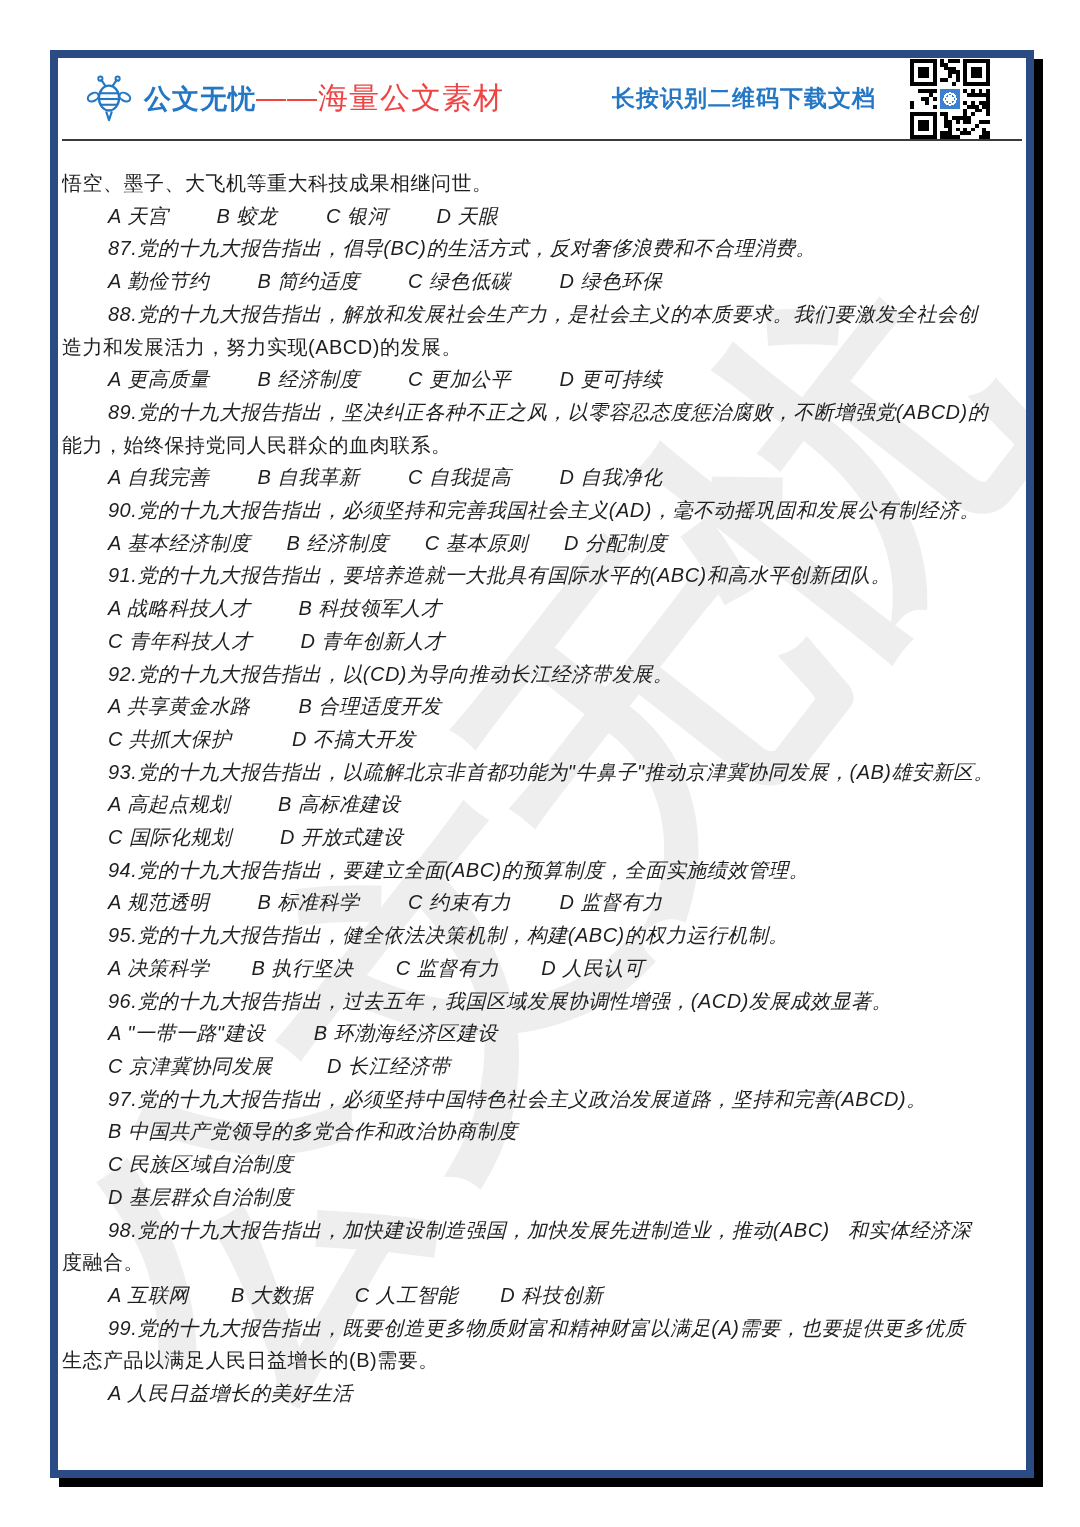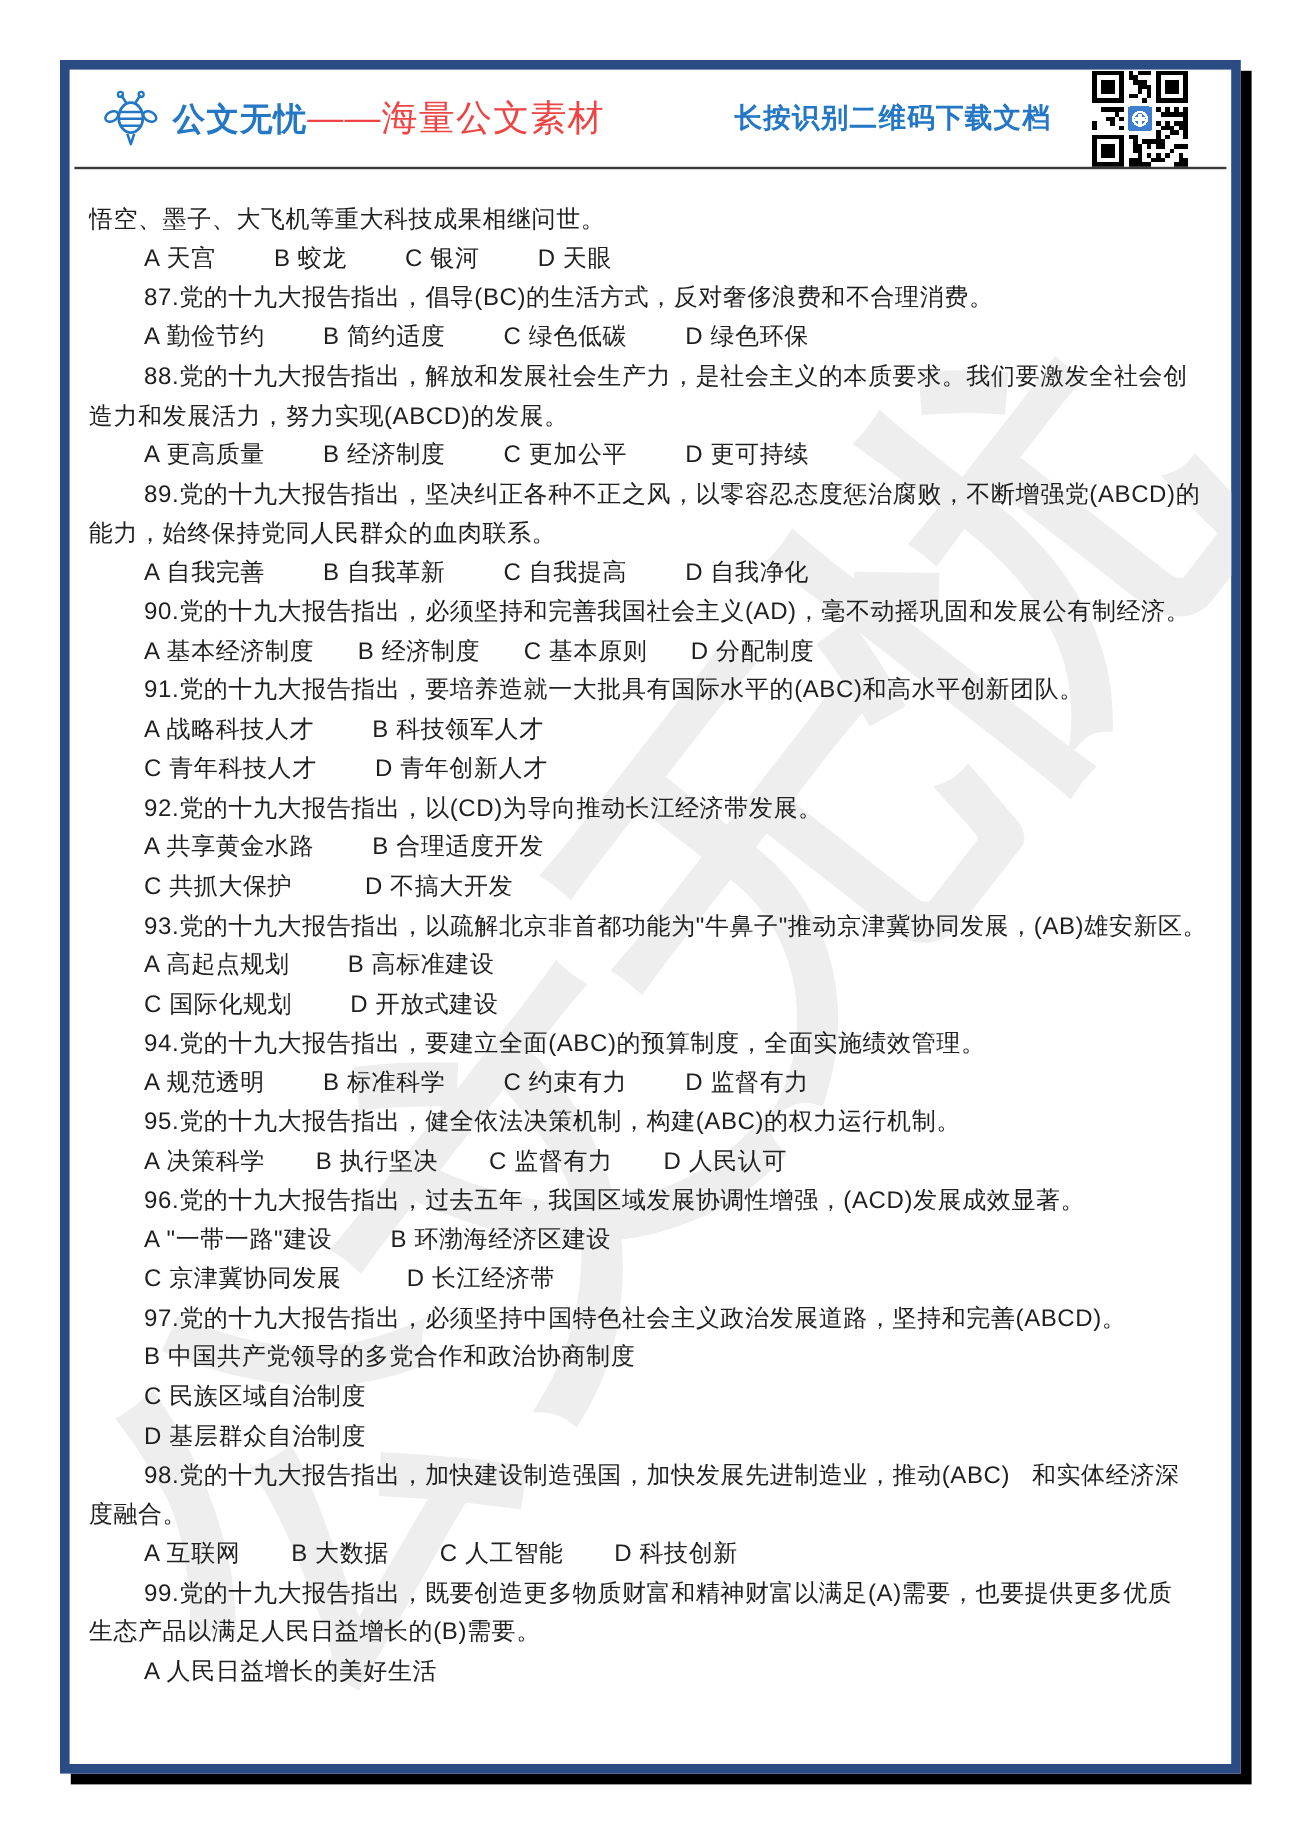--- a/index.html
+++ b/index.html
@@ -31,27 +31,27 @@
   .brand-wrap{display:flex;align-items:center;margin-left:24px;}
   .bee{width:46px;height:50px;margin-right:12px;}
   .brand-main{font-size:27px;font-weight:bold;color:#2377c5;letter-spacing:1px;}
   .brand-suffix{font-size:30px;color:#ef4444;letter-spacing:1px;}
   .spacer{flex:1;}
   .qr-hint{font-size:23px;font-weight:bold;color:#2377c5;margin-right:34px;letter-spacing:1px;}
   .qr{width:80px;height:80px;margin-right:32px;flex:none;}
   
   .content{
     position:relative;z-index:1;
-    padding:26px 4px 0 16px;
+    padding:26px 4px 0 4px;
     font-size:20px;color:#1f1f1f;
     line-height:32.7px;
     letter-spacing:0.5px;
   }
   .line{white-space:pre;overflow:hidden;}
-  .line.ind{padding-left:46px;}
+  .line.ind{padding-left:46px;font-style:italic;}
 </style>
 </head>
 <body>
 
 <div class="page">
 
   <div class="watermark">公文无忧</div>
 
   <div class="header">
     <div class="brand-wrap">

